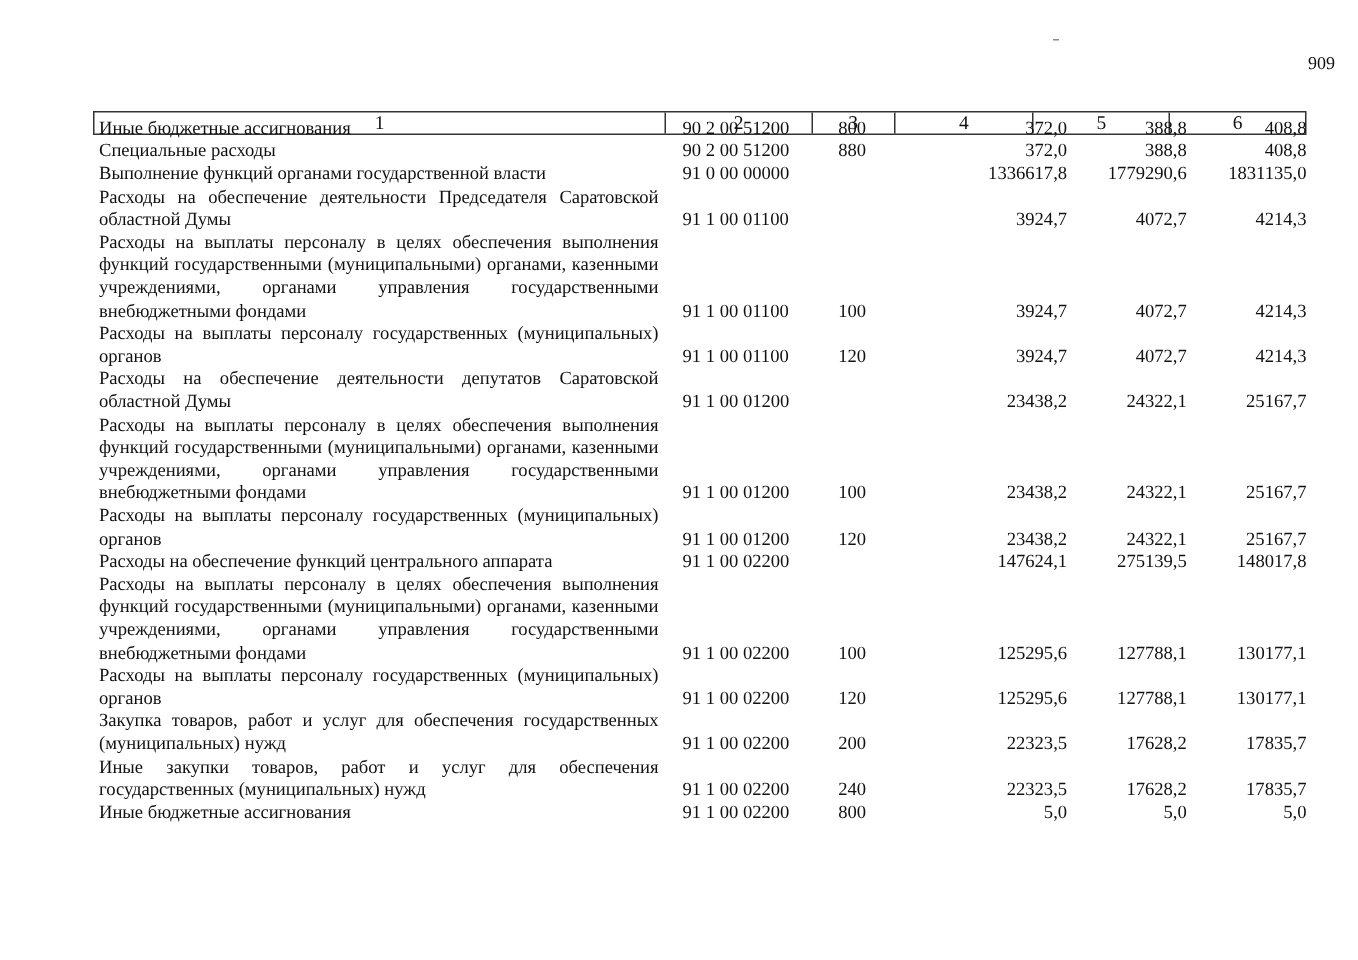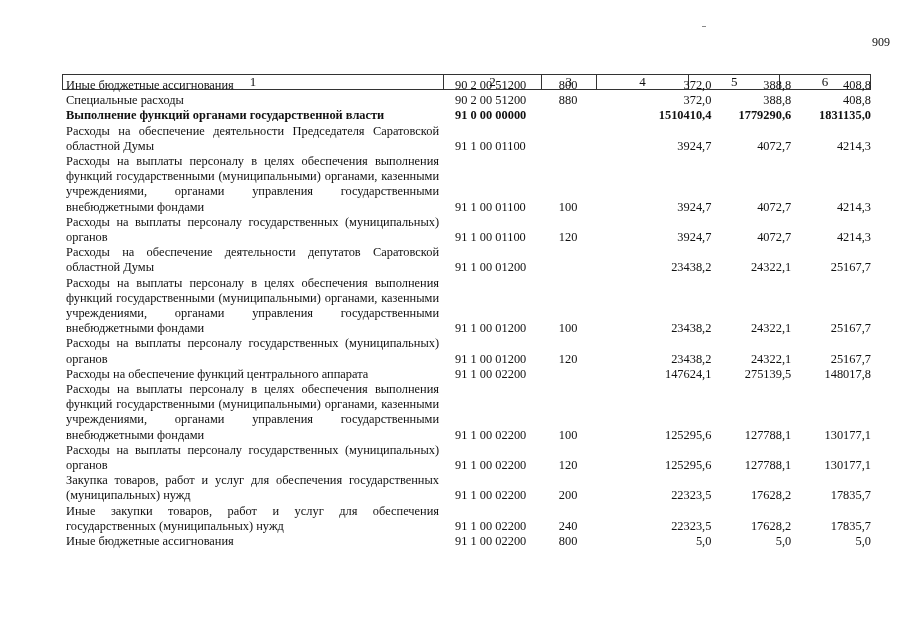--- a/index.html
+++ b/index.html
@@ -17,21 +17,21 @@
   }
   .hdr div {
     text-align: center; font-size: 13px; line-height: 14px; border-right: 1px solid #333; box-sizing: border-box;
   }
   .hdr div:last-child { border-right: none; }
   .c1 { width: 382px; } .c2 { width: 98px; } .c3 { width: 55px; }
   .c4 { width: 93px; } .c5 { width: 91px; } .c6 { width: 90px; }
 
   .rows { position: absolute; top: 78px; left: 66px; width: 805px; }
   .row { display: flex; font-size: 12.4px; line-height: 15.2px; }
-  .row.bold { font-weight: bold; }
+  .row.bold { font-weight: normal; }
   .row .t { width: 374px; text-align: justify; }
   .row .k { width: 100px; padding-left: 16px; box-sizing: border-box; align-self: flex-end; white-space: nowrap; }
   .row .v { width: 55px; padding-left: 20px; box-sizing: border-box; align-self: flex-end; }
   .row .n { text-align: right; align-self: flex-end; white-space: nowrap; }
   .row .n4 { width: 118px; }
   .row .n5 { width: 80px; }
   .row .n6 { width: 80px; }
 </style>
 </head>
 <body>
@@ -62,21 +62,21 @@
     <div class="k">90 2 00 51200</div>
     <div class="v">880</div>
     <div class="n n4">372,0</div>
     <div class="n n5">388,8</div>
     <div class="n n6">408,8</div>
   </div>
   <div class="row bold">
     <div class="t">Выполнение функций органами государственной власти</div>
     <div class="k">91 0 00 00000</div>
     <div class="v"></div>
-    <div class="n n4">1510410,4</div>
+    <div class="n n4">1336617,8</div>
     <div class="n n5">1779290,6</div>
     <div class="n n6">1831135,0</div>
   </div>
   <div class="row">
     <div class="t">Расходы на обеспечение деятельности Председателя Саратовской областной Думы</div>
     <div class="k">91 1 00 01100</div>
     <div class="v"></div>
     <div class="n n4">3924,7</div>
     <div class="n n5">4072,7</div>
     <div class="n n6">4214,3</div>

